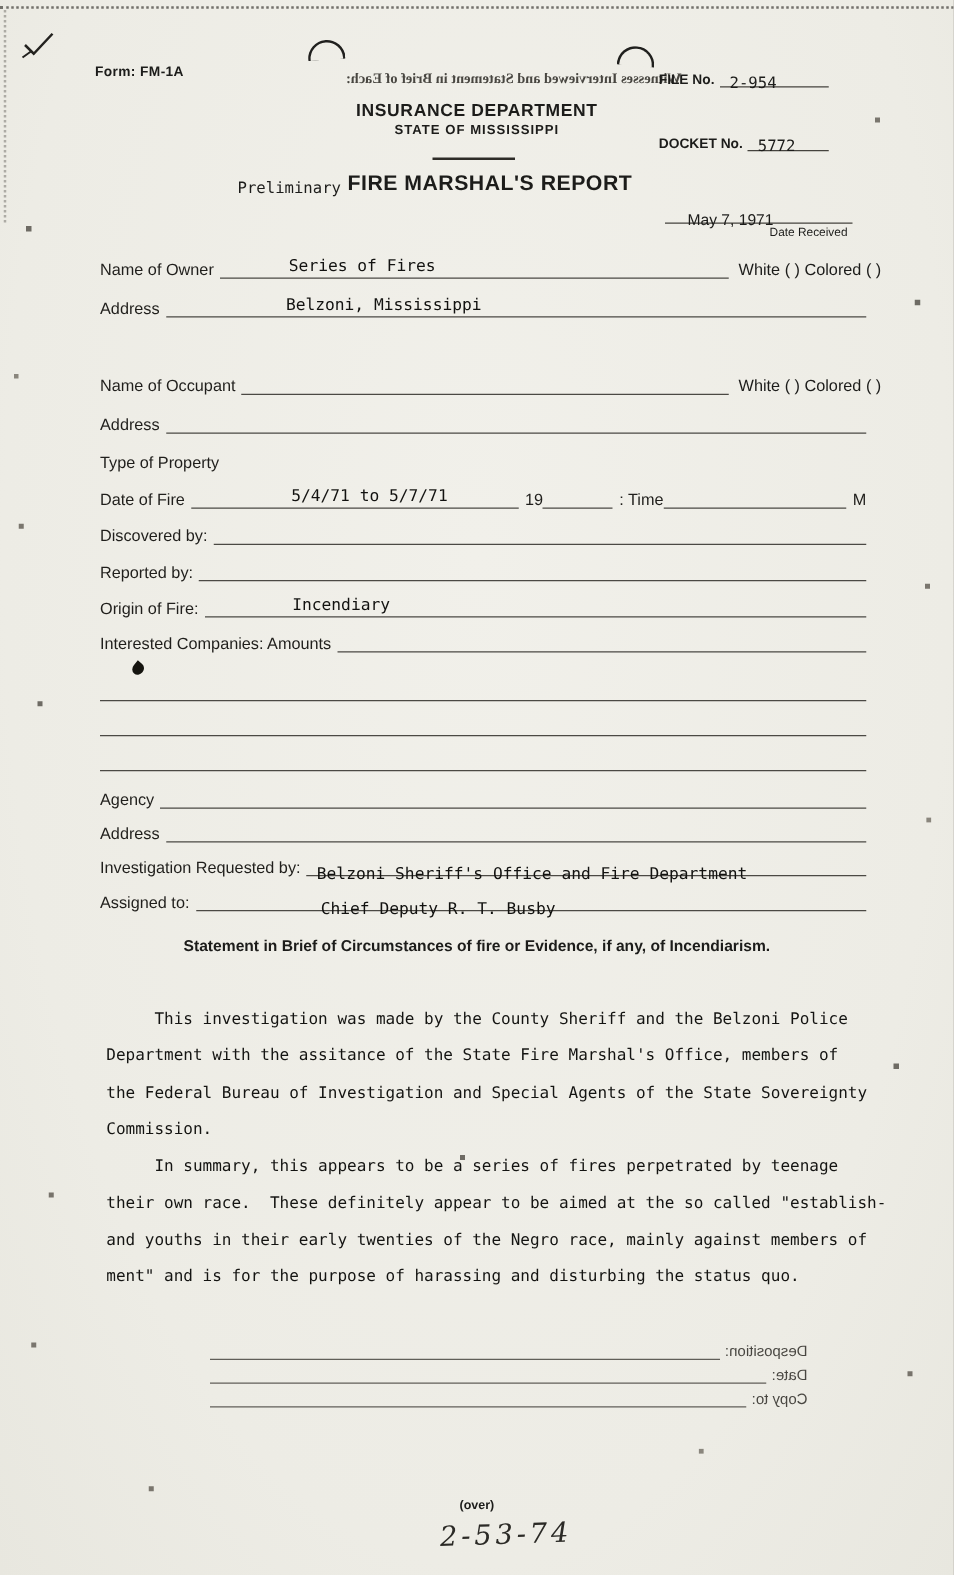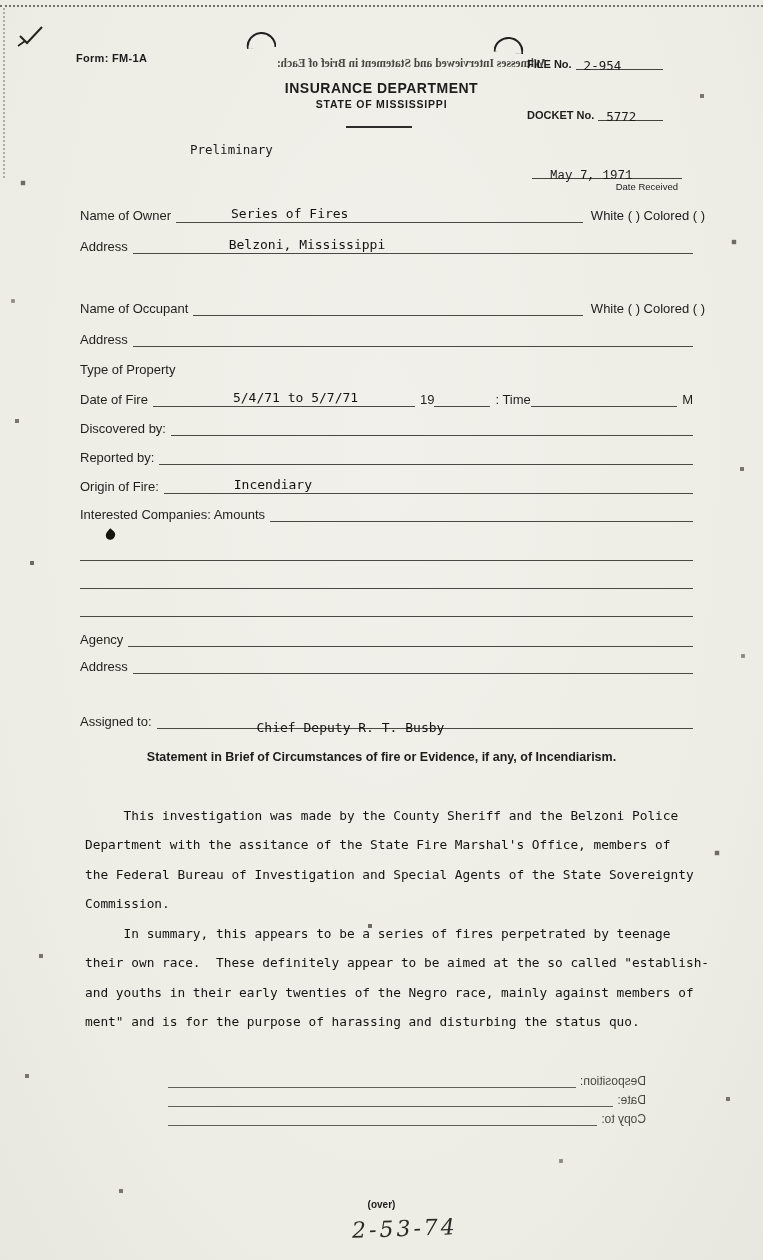--- a/index.html
+++ b/index.html
@@ -48,21 +48,21 @@
   .dept .l1 { font-size:14px; font-weight:bold; letter-spacing:.5px; }
   .dept .l2 { font-size:10.5px; font-weight:bold; letter-spacing:.8px; margin-top:2px; }
 
   .short-rule { position:absolute; left:346px; top:126px; width:66px; border-top:2.2px solid #2e2c28; }
 
   .title-prefix { position:absolute; left:190px; top:142px; font-size:12.5px; font-family:"DejaVu Sans Mono", monospace; }
   .report-title { position:absolute; left:278px; top:137px; font-size:17px; font-weight:bold; letter-spacing:.4px; }
 
   .date-received { position:absolute; left:532px; top:163px; width:150px; }
   .date-received .dline { border-bottom:1.3px solid #45433e; height:16px; position:relative; }
-  .date-received .dval { position:absolute; left:18px; bottom:-5px; font-family:Liberation Mono, monospace; font-size:12.5px; white-space:nowrap; }
+  .date-received .dval { position:absolute; left:18px; bottom:-5px; font-family:Liberation Sans, sans-serif; font-size:12.5px; white-space:nowrap; }
   .date-received .dcap { text-align:right; font-size:9.5px; margin-top:2px; padding-right:4px; }
 
   
   .row { position:absolute; left:80px; right:70px; height:20px; display:flex; align-items:flex-end; }
   .row.race-row { right:58px; }
   .lbl { font-size:13px; white-space:nowrap; padding-right:5px; color:#201f1c; }
   .lbl.pre { padding-left:5px; padding-right:0; }
   .race { padding-left:8px; padding-right:0; font-size:13px; white-space:nowrap;margin-top:14px; }
   .fill { flex:1; border-bottom:1.3px solid #4b4944; position:relative; height:100%; }
   .val { position:absolute; left:var(--vx,45px); bottom:1px; font-family:"DejaVu Sans Mono", monospace;
@@ -125,20 +125,21 @@
   <div class="docket-line">
     <span class="cap">DOCKET  No.</span>
     <span class="hline">
         <span class="hval">5772</span>
       </span>
   </div>
 
   <div class="short-rule"></div>
 
   <div class="title-prefix">Preliminary</div>
+  <div class="report-title">FIRE MARSHAL'S REPORT</div>
 
   <div class="date-received">
     <div class="dline">
         <span class="dval">May 7, 1971</span>
       </div>
     <div class="dcap">Date Received</div>
   </div>
 
   <div class="row race-row" style="top:203px">
     <span class="lbl">Name of Owner</span>
@@ -234,20 +235,26 @@
       </span>
   </div>
 
   <div class="row" style="top:654px">
     <span class="lbl">Address</span>
     <span class="fill">
         <span class="val"></span>
       </span>
   </div>
 
+  <div class="row" style="top:681px">
+    <span class="lbl">Investigation Requested by:</span>
+    <span class="fill" style="--vx:8px">
+        <span class="val strike">Belzoni Sheriff's Office and Fire Department</span>
+      </span>
+  </div>
 
   <div class="row" style="top:709px">
     <span class="lbl">Assigned to:</span>
     <span class="fill" style="--vx:100px">
         <span class="val strike">Chief Deputy R. T. Busby</span>
       </span>
   </div>
 
   <div class="stmt-heading">Statement in Brief of Circumstances of  fire or Evidence, if any, of Incendiarism.</div>
 

